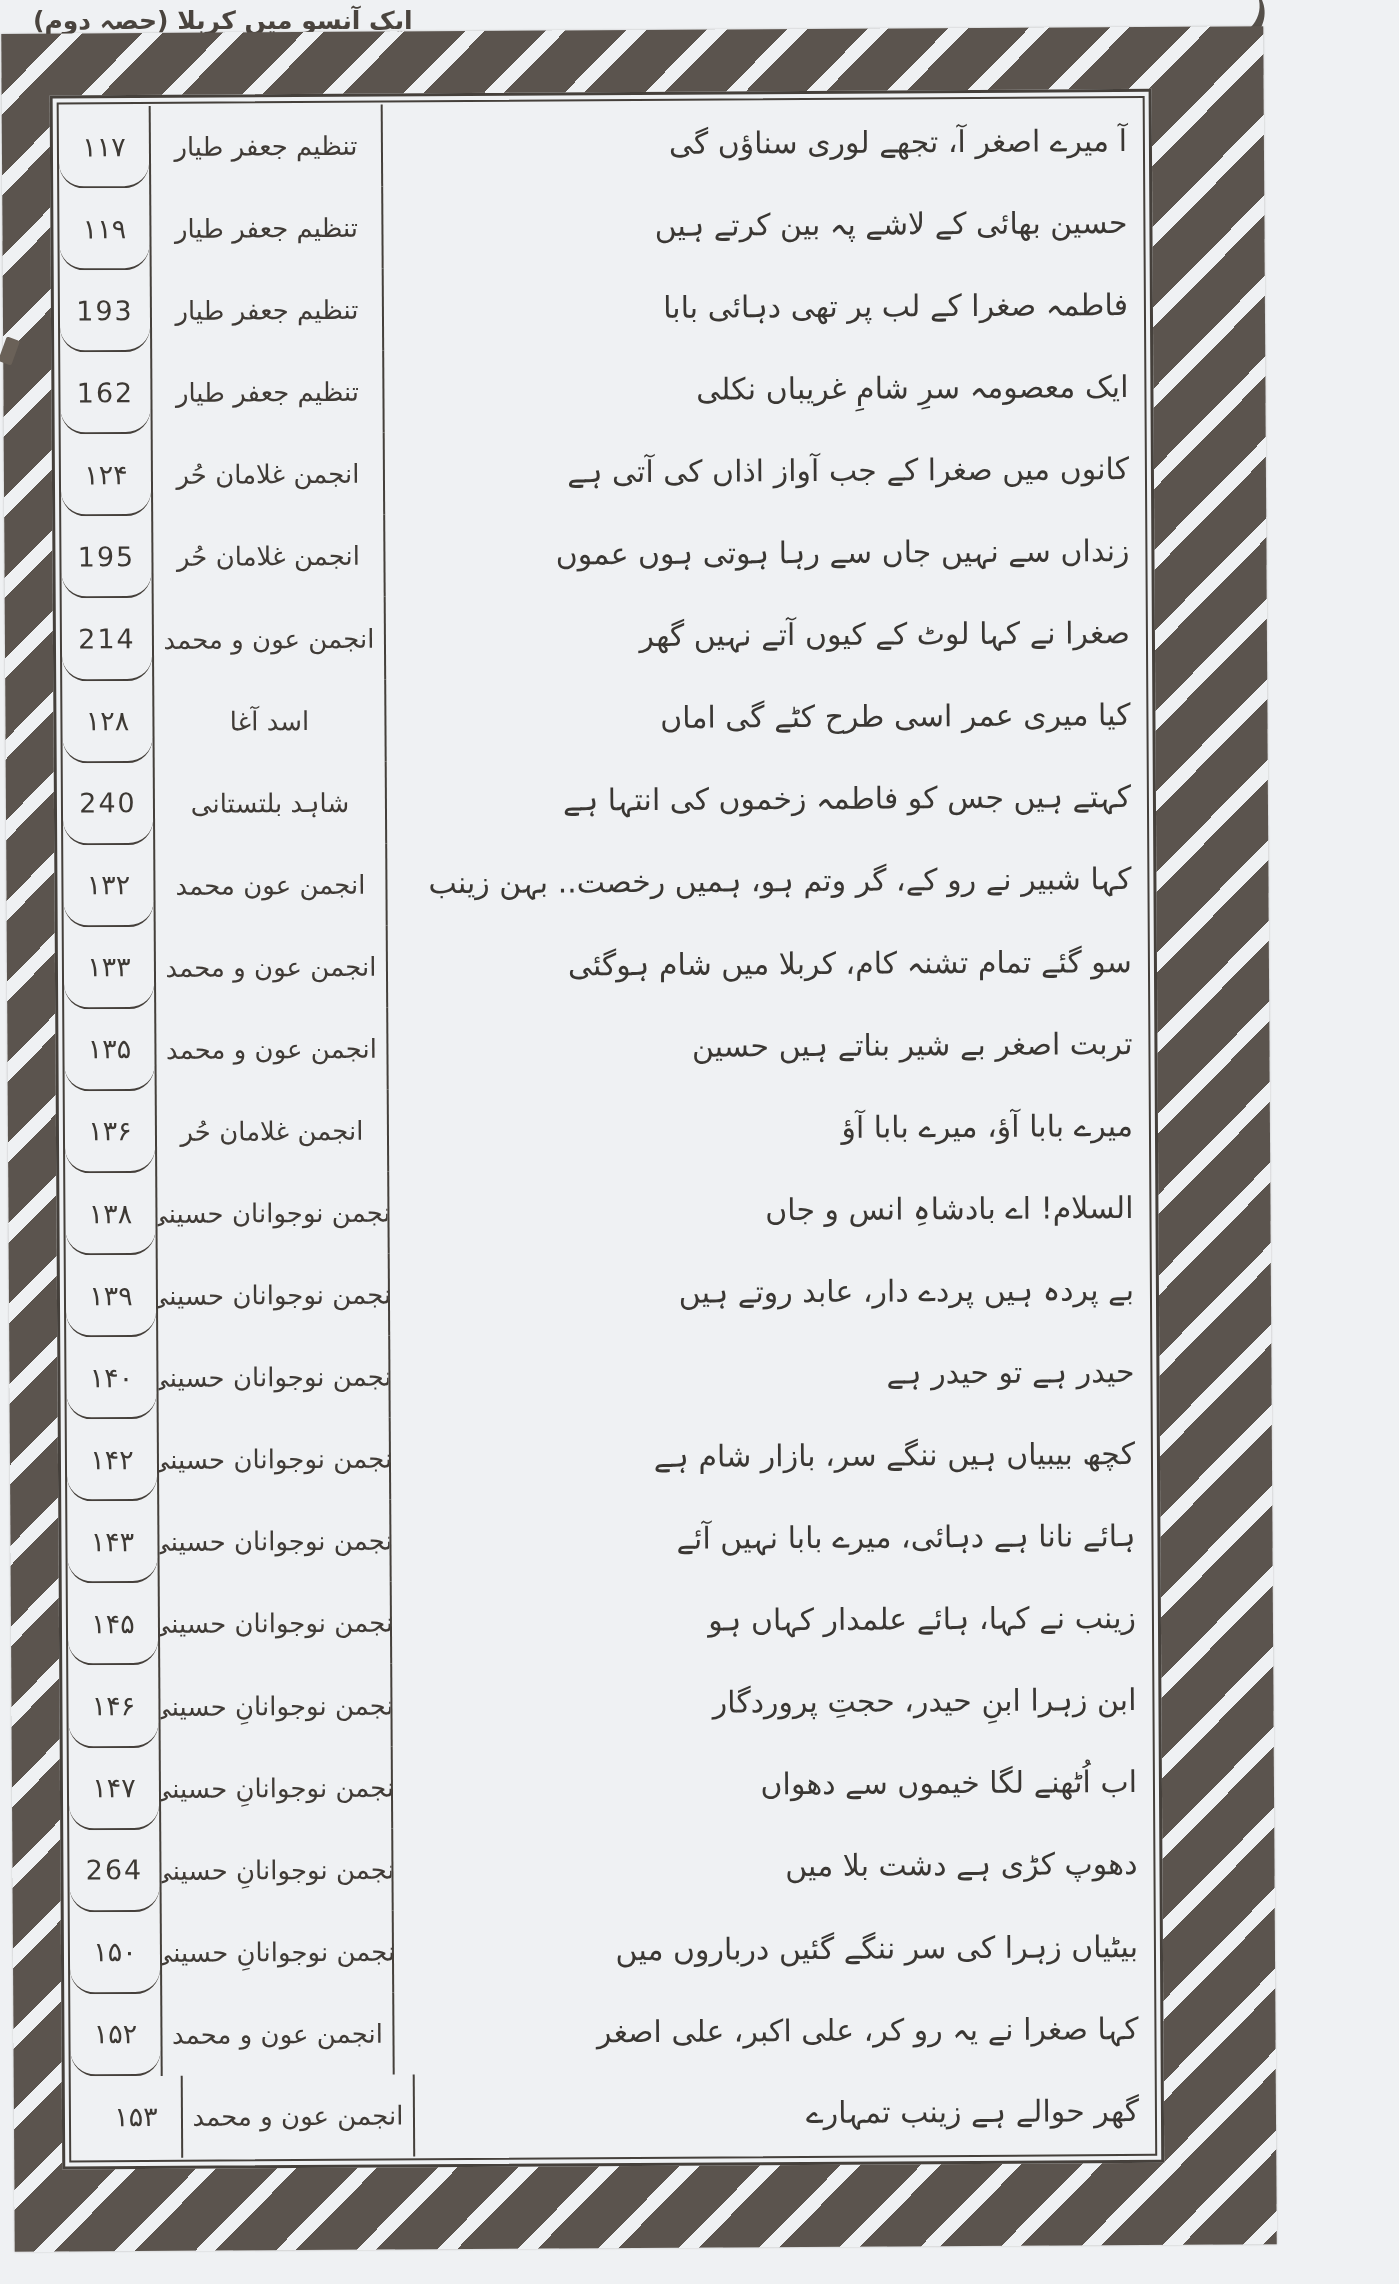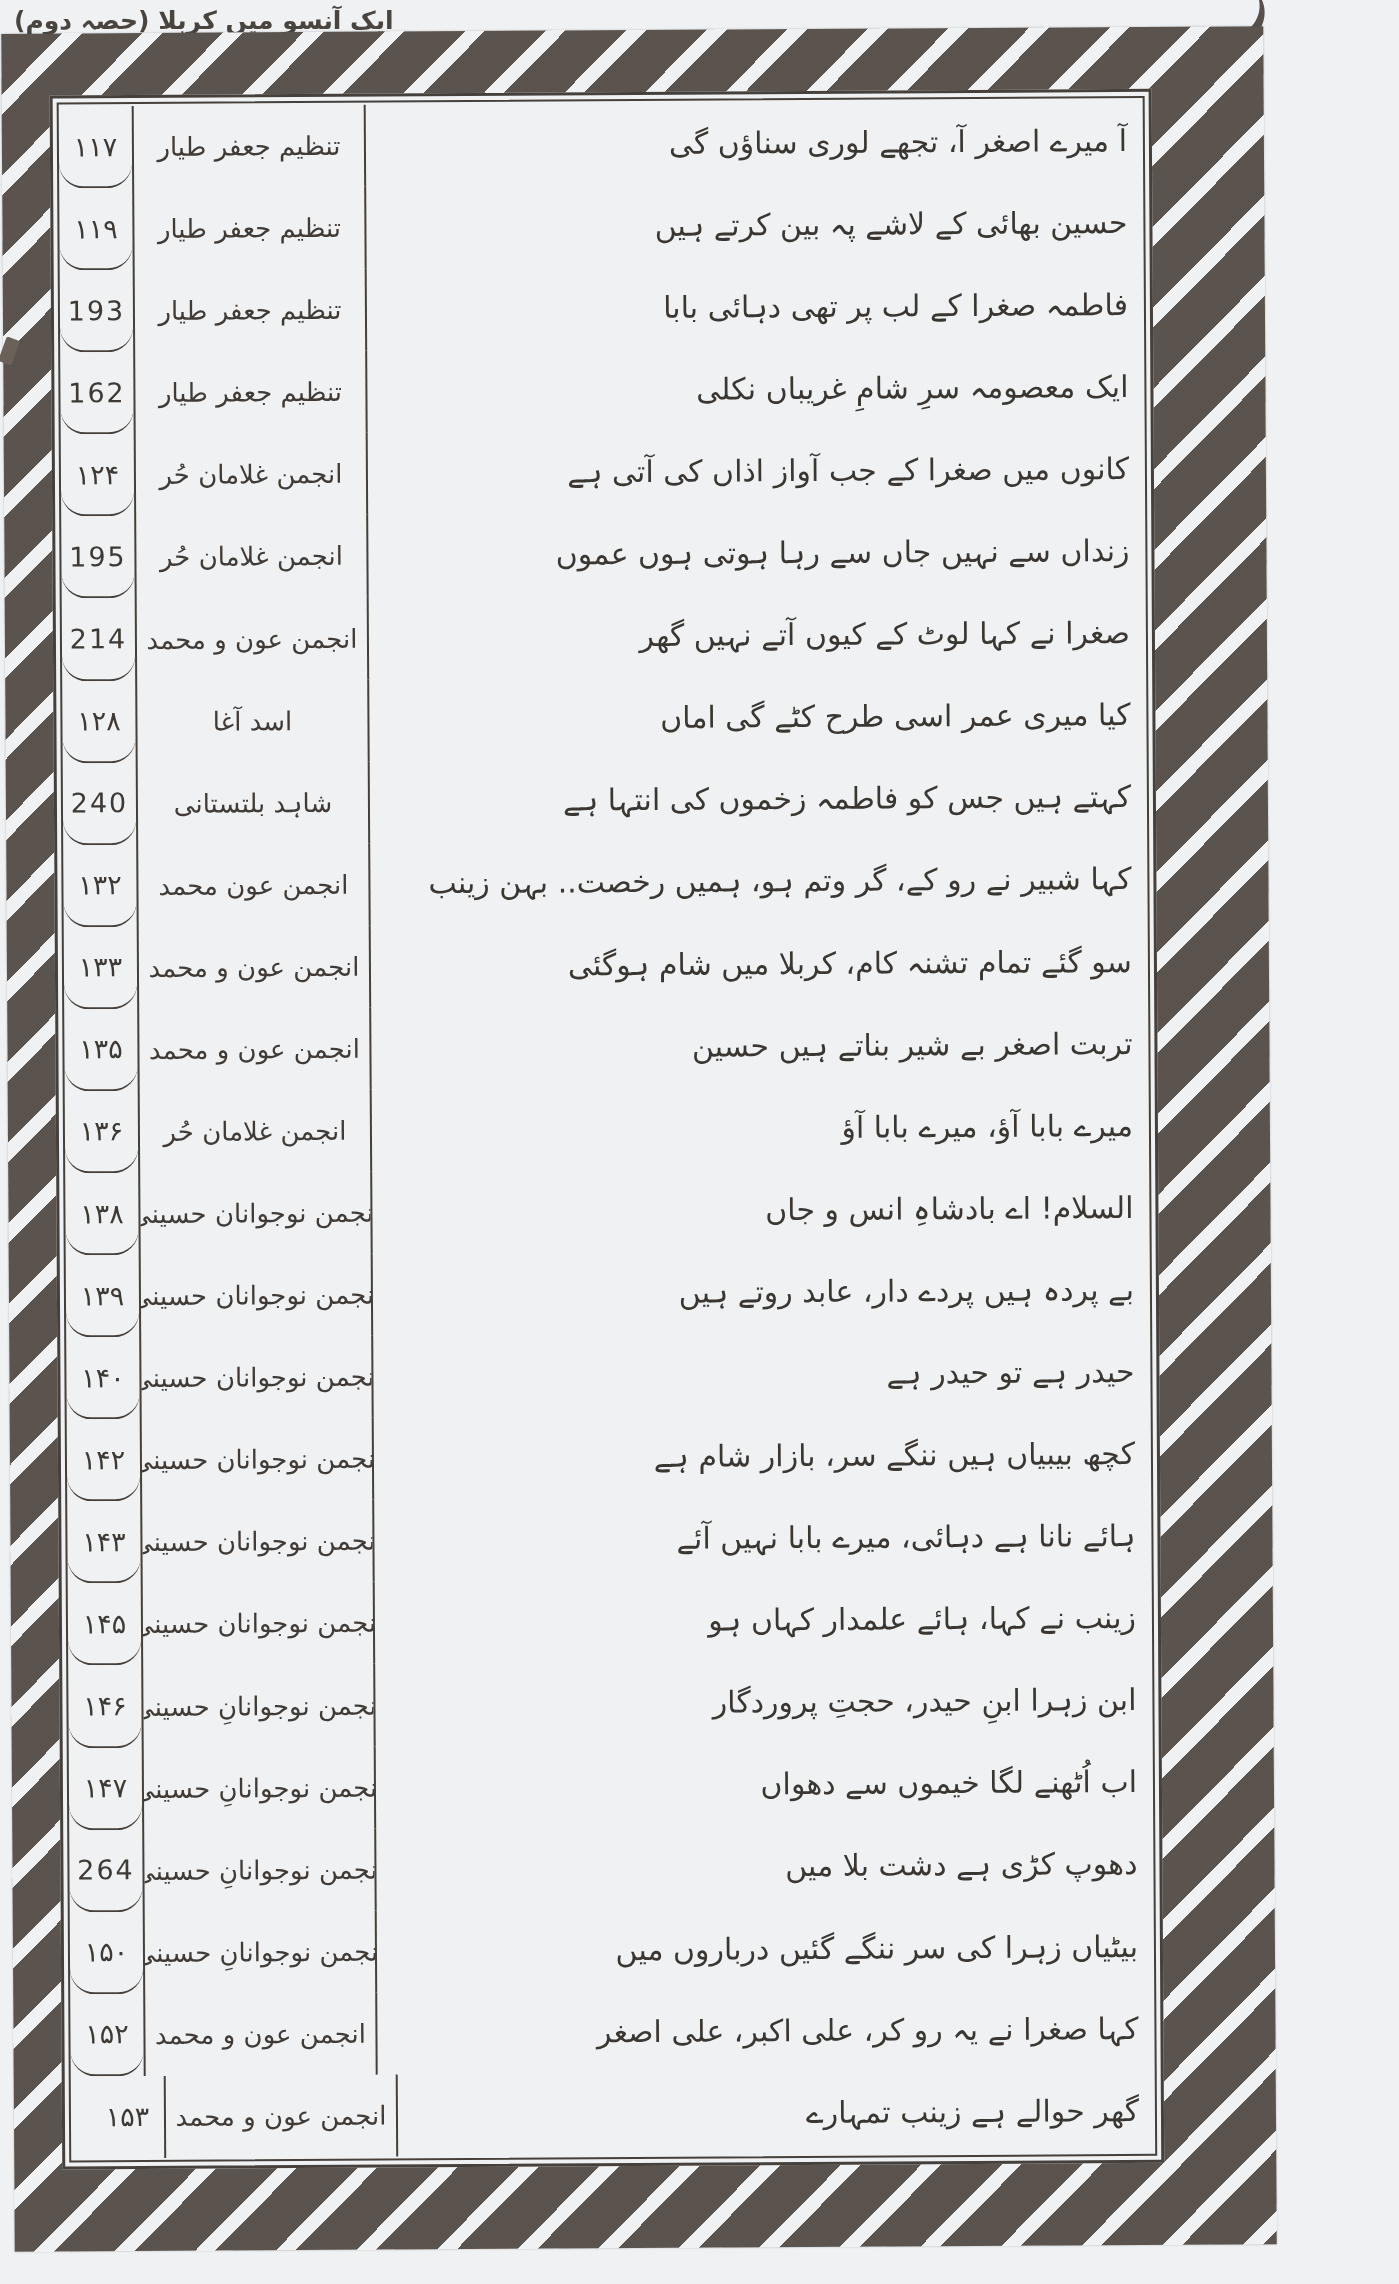--- a/index.html
+++ b/index.html
@@ -10,21 +10,21 @@
   }
   html,body{margin:0;padding:0;}
   body{
     width:1399px;height:2284px;
     position:relative;overflow:hidden;
     background:var(--paper);
     font-family:"DejaVu Sans",sans-serif;
     color:var(--ink);
   }
   .book-header{
-    position:absolute;top:6px;left:14px;
+    position:absolute;top:6px;left:33px;
     direction:rtl;unicode-bidi:isolate;
     font-size:25px;font-weight:bold;color:#4a443e;
     letter-spacing:0;
   }
   .ink-mark{position:absolute;top:0;left:1228px;width:52px;height:64px;}
   
   .frame{
     position:absolute;top:30px;left:8px;
     width:1262px;height:2218px;
     background:repeating-linear-gradient(135deg,var(--stripe) 0 43px,var(--paper) 43px 57px);
@@ -52,21 +52,21 @@
     white-space:nowrap;overflow:hidden;
   }
   .cell-author{
     width:218px;justify-content:center;
     border-left:2px solid var(--line);
     border-right:2px solid var(--line);
     font-size:26px;color:#403b36;
     padding:0 6px;text-align:center;white-space:nowrap;overflow:hidden;
   }
   .cell-page{
-    width:73px;justify-content:center;
+    width:90px;justify-content:center;
     border-bottom:2px solid var(--line);
     font-size:27px;color:#3d3934;
     letter-spacing:2px;
     border-radius:25px;
   }
   .toc-row:last-child .cell-page{border-bottom:none;padding-left:20px;}
   
   .smudge{position:absolute;border-radius:50%;filter:blur(9px);pointer-events:none;}
   .sm1{top:300px;left:320px;width:260px;height:60px;background:rgba(140,165,150,.12);}
   .sm2{top:620px;left:250px;width:300px;height:70px;background:rgba(135,160,155,.10);}

